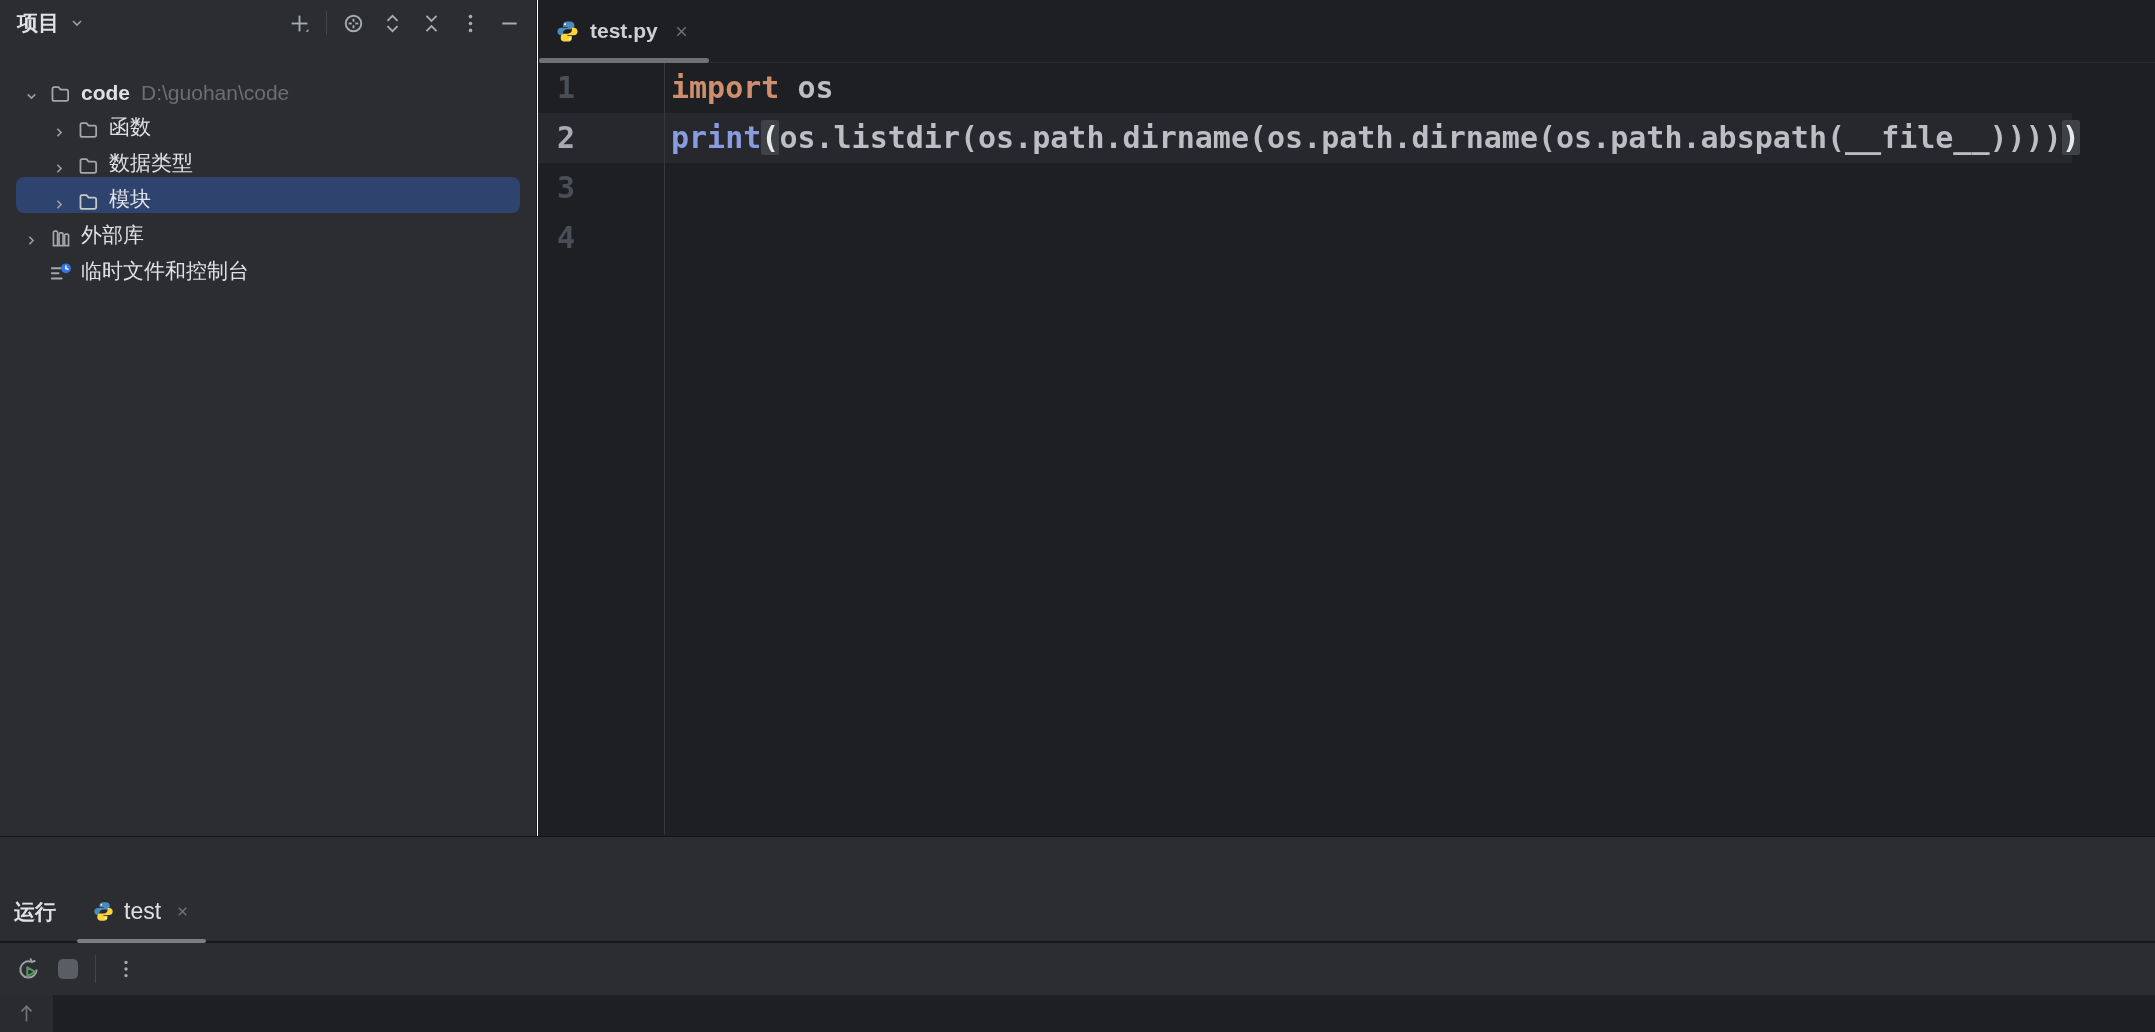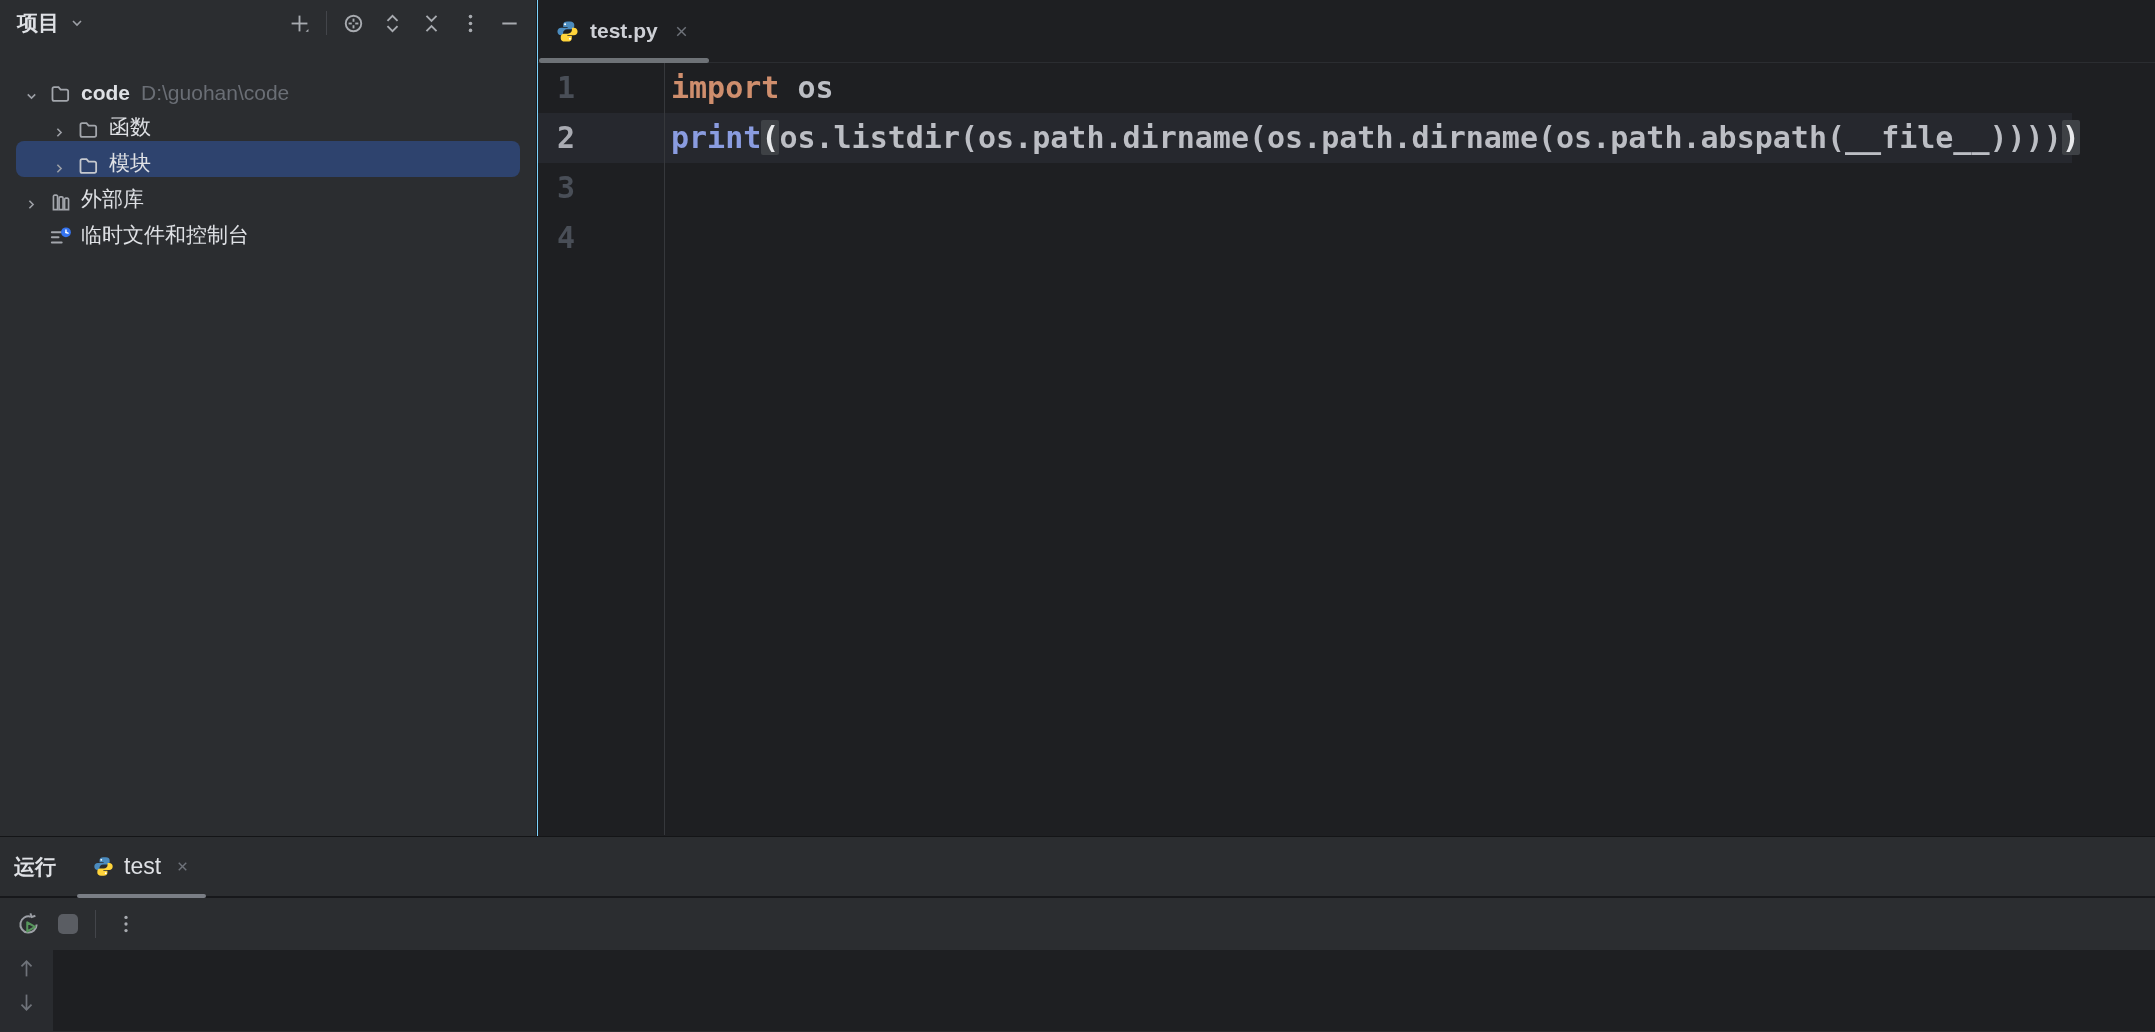--- a/index.html
+++ b/index.html
@@ -1,18 +1,18 @@
 <!DOCTYPE html>
 <html><head>
 <meta charset="utf-8">
 <style>
   * { margin:0; padding:0; box-sizing:border-box; }
   html,body { background:#101113; }
   body { width:2155px; height:1032px; position:relative; font-family:"Liberation Sans", sans-serif; overflow:hidden; }
-  .app { position:absolute; inset:0; width:2155px; height:872px; background:#7dd3fc; }
+  .app { position:absolute; inset:0; width:2155px; height:872px; background:#ffffff; }
 
   
   .sidebar { position:absolute; left:0; top:0; width:537px; height:836px; background:#2B2D30; border-right:1px solid #1A1B1E; }
   .sidebar-header { height:46px; display:flex; align-items:center; padding:0 14px 0 17px; }
   .panel-title { font-size:21px; font-weight:bold; color:#DFE1E5; letter-spacing:.3px; }
   .title-chev { margin-left:9px; color:#9DA0A6; display:flex; }
   .hdr-tools { margin-left:auto; display:flex; align-items:center; gap:14px; }
   .tool-btn { width:25px; height:25px; display:flex; align-items:center; justify-content:center; color:#A8ABB0; border-radius:4px; }
   .vdiv { width:1px; height:24px; background:#43454A; }
 
@@ -42,21 +42,21 @@
   .codeline .num { flex:0 0 126px; padding-left:19px; color:#494E57; }
   .codeline .src { padding-left:7px; color:#BCBEC4; white-space:pre; }
   .codeline.current::before { content:""; position:absolute; left:0; top:0; bottom:0; width:1534px; background:#26282E; z-index:-1; }
   .codeline.current .num { color:#A9ABB2; }
   .kw { color:#CF8E6D; }
   .fn { color:#8A9CE0; }
   .brace-match { background:#3E4145; color:#E8E9EB; border-radius:2px; }
 
   
   .runpanel { position:absolute; left:0; top:836px; width:2155px; height:196px; background:#2B2D30; border-top:1px solid #141517; }
-  .run-header { height:61px; display:flex; align-items:stretch; padding-left:14px; border-bottom:2px solid #17181B; }
+  .run-header { height:61px; display:flex; align-items:stretch; padding-left:14px; border-bottom:2px solid #17181B;margin-top:45px; }
   .run-title { align-self:center; font-size:21px; font-weight:bold; color:#DFE1E5; }
   .run-tab { position:relative; margin-left:21px; display:flex; align-items:center; gap:10px; padding:0 16px; }
   .run-tab::after { content:""; position:absolute; left:0; right:0; bottom:-2px; height:4px; border-radius:2px; background:#7A7E85; }
   .run-tab .pyicon { width:21px; height:21px; }
   .run-tab-title { font-size:23px; color:#DFE1E5; }
   .run-toolbar { height:52px; display:flex; align-items:center; padding-left:16px; gap:17px; }
   .stop-btn { width:20px; height:20px; background:#5A5D63; border-radius:5px; }
   .console { height:81px; background:#1E1F22; display:flex; }
   .console-strip { flex:0 0 53px; background:#292B2F; display:flex; flex-direction:column; align-items:center; padding-top:7px; gap:11px; }
   .arrow-btn { color:#6F737A; display:flex; }
@@ -143,20 +143,33 @@
             </svg>
         </span>
         <span class="tree-ico">
           <svg width="22" height="22" viewBox="0 0 16 16" fill="none" stroke="currentColor" stroke-width="1.3">
               <path d="M1.8 4.2 a1.2 1.2 0 0 1 1.2-1.2 h3.2 l1.5 1.8 h4.3 a1.2 1.2 0 0 1 1.2 1.2 v5.8 a1.2 1.2 0 0 1 -1.2 1.2 h-9 a1.2 1.2 0 0 1 -1.2 -1.2 z"></path>
             </svg>
         </span>
         <span class="tree-label">函数</span>
       </div>
 
+      <div class="tree-row lvl1">
+        <span class="tree-chev">
+          <svg width="17" height="17" viewBox="0 0 16 16" fill="none" stroke="currentColor" stroke-width="1.5">
+              <polyline points="6,4.5 9.5,8 6,11.5"></polyline>
+            </svg>
+        </span>
+        <span class="tree-ico">
+          <svg width="22" height="22" viewBox="0 0 16 16" fill="none" stroke="currentColor" stroke-width="1.3">
+              <path d="M1.8 4.2 a1.2 1.2 0 0 1 1.2-1.2 h3.2 l1.5 1.8 h4.3 a1.2 1.2 0 0 1 1.2 1.2 v5.8 a1.2 1.2 0 0 1 -1.2 1.2 h-9 a1.2 1.2 0 0 1 -1.2 -1.2 z"></path>
+            </svg>
+        </span>
+        <span class="tree-label">数据类型</span>
+      </div>
 
       <div class="tree-row lvl1 selected">
         <span class="tree-chev">
           <svg width="17" height="17" viewBox="0 0 16 16" fill="none" stroke="currentColor" stroke-width="1.5">
               <polyline points="6,4.5 9.5,8 6,11.5"></polyline>
             </svg>
         </span>
         <span class="tree-ico" style="color:#C6C9CE">
           <svg width="22" height="22" viewBox="0 0 16 16" fill="none" stroke="currentColor" stroke-width="1.3">
               <path d="M1.8 4.2 a1.2 1.2 0 0 1 1.2-1.2 h3.2 l1.5 1.8 h4.3 a1.2 1.2 0 0 1 1.2 1.2 v5.8 a1.2 1.2 0 0 1 -1.2 1.2 h-9 a1.2 1.2 0 0 1 -1.2 -1.2 z"></path>

